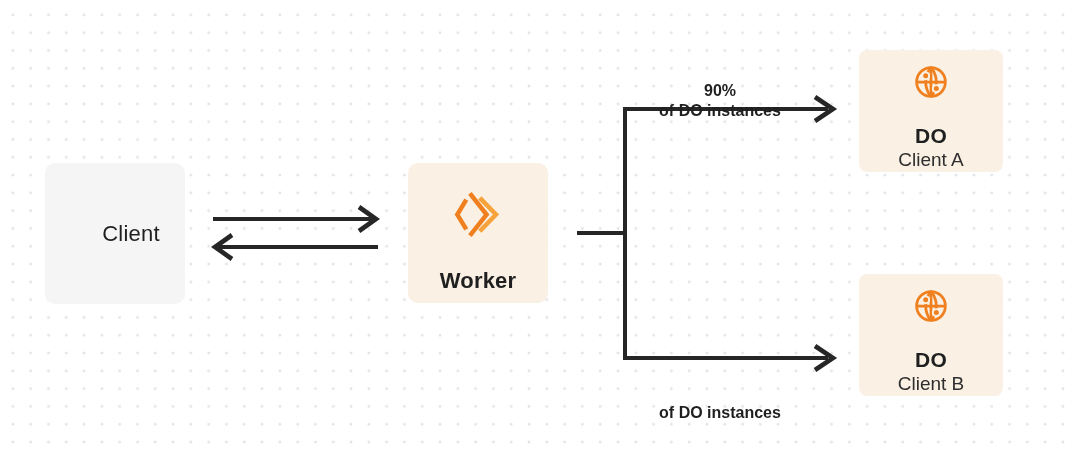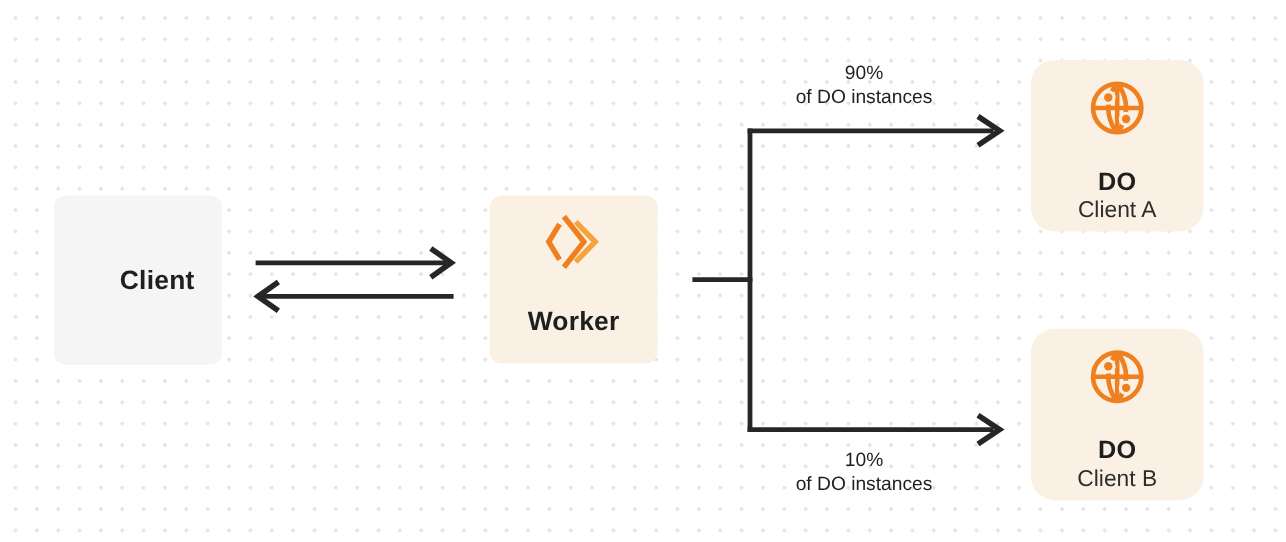--- a/index.html
+++ b/index.html
@@ -43,52 +43,53 @@
     position:absolute;
     display:flex;flex-direction:column;align-items:center;
     border-radius:10px;
   }
   .node-client{
     left:45px;top:163px;width:140px;height:141px;
     background:var(--client-panel);
     justify-content:center;
   }
   .node-client .node-label{
-    font-size:22px;font-weight:700;color:var(--text-dark);letter-spacing:.2px;margin-left:32px;
+    font-size:22px;font-weight:400;color:var(--text-dark);letter-spacing:.2px;margin-left:32px;
   }
   .node-worker{
     left:408px;top:163px;width:140px;height:140px;
     background:var(--worker-panel);
-    padding-top:12px;
+    padding-top:25px;
     text-align:right;
   }
   .node-worker .node-icon{width:54px;height:54px;margin-bottom:26px;}
   .node-worker .node-label{
     font-size:22px;font-weight:700;line-height:26px;color:var(--text-dark);letter-spacing:.2px;
   }
   .node-do{
-    width:144px;height:143px;left:859px;
+    width:144px;height:122px;left:859px;
     background:var(--worker-panel);
-    border-radius:20px;
+    border-radius:8px;
     padding-top:12px;
   }
   .node-do-a{top:50px;}
   .node-do-b{top:274px;}
   .node-do .node-icon{width:56px;height:56px;margin-bottom:22px;}
   .node-do .do-title{
     font-size:21px;font-weight:700;line-height:24px;color:var(--text-dark);letter-spacing:.3px;
   }
   .node-do .do-subtitle{
     font-size:19px;font-weight:400;line-height:24px;color:var(--text-sub);
   }
   .branch-label{
     position:absolute;left:610px;width:220px;
     text-align:center;
-    font-size:16px;font-weight:400;line-height:19.5px;
+    font-size:16px;font-weight:700;line-height:19.5px;
     color:var(--text-dark);
+    margin-top:29px;
   }
   .branch-label-a{top:52px;}
   .branch-label-b{top:374px;}
   .logo-stroke{fill:none;stroke-width:5;stroke-linejoin:miter;stroke-linecap:butt;}
   .globe-stroke{fill:none;stroke:var(--accent-orange);stroke-width:4.4;stroke-linecap:round;}
 </style>
 </head>
 <body>
 
 <div class="canvas">
@@ -136,21 +137,20 @@
     </svg>
     <span class="node-label">Worker</span>
   </div>
 
   <div class="branch-label branch-label-a">
     <div>90%</div>
     <div>of DO instances</div>
   </div>
 
   <div class="branch-label branch-label-b">
-    <div>10%</div>
     <div>of DO instances</div>
   </div>
 
   <div class="node node-do node-do-a">
     <svg class="node-icon" viewBox="0 0 64 64" aria-hidden="true">
       <circle class="globe-stroke" cx="32" cy="32" r="23"></circle>
       <line class="globe-stroke" x1="10" y1="32" x2="54" y2="32"></line>
       <line class="globe-stroke" x1="32" y1="9.5" x2="32" y2="54.5"></line>
       <path class="globe-stroke" d="M30.5,10 Q16.5,32 30.5,54"></path>
       <path class="globe-stroke" d="M33.5,10 Q47.5,32 33.5,54"></path>

